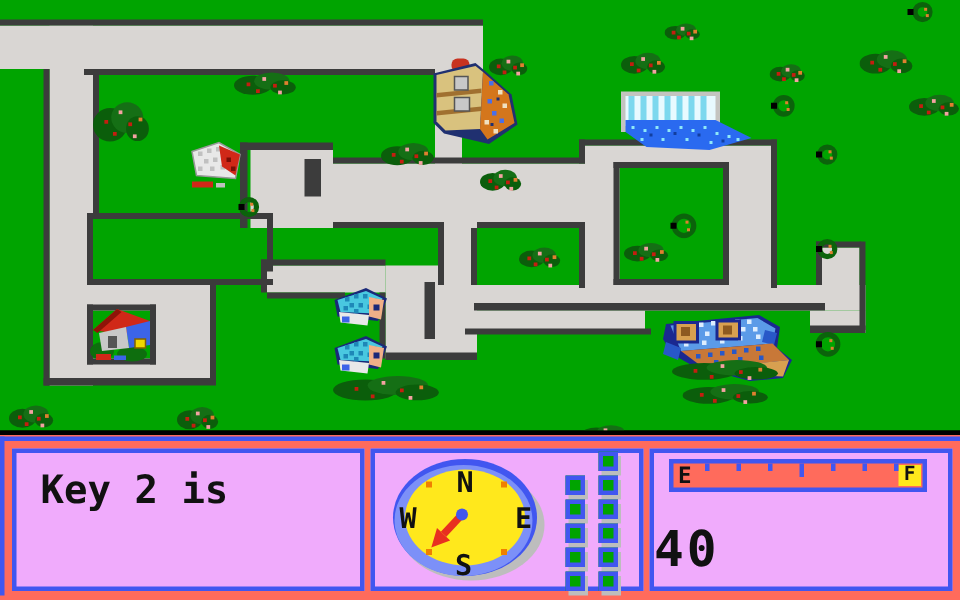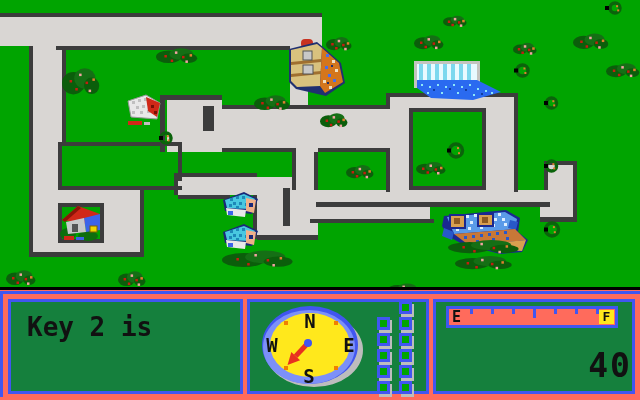--- a/index.html
+++ b/index.html
@@ -8,37 +8,37 @@
   }
   html,body{margin:0;padding:0;background:#000;}
   #stage{position:relative;width:640px;height:400px;overflow:hidden;
          font-family:"DejaVu Sans Mono","Liberation Mono",monospace;}
   #map{position:absolute;left:0;top:0;width:640px;height:287px;background:var(--map-green);overflow:hidden;}
   #map-black-line{position:absolute;left:0;top:287px;width:640px;height:3px;background:#000;}
   .art{position:absolute;}
   #hud{position:absolute;left:0;top:290px;width:640px;height:110px;background:var(--hud-bg);}
   .frame-top{position:absolute;left:0;top:1px;width:640px;height:3px;background:var(--blue);}
   .frame-left{position:absolute;left:0;top:1px;width:3px;height:106px;background:var(--blue);}
-  .panel{position:absolute;top:9px;height:95px;background:#15803d;border:3px solid var(--blue);box-sizing:border-box;}
+  .panel{position:absolute;top:9px;height:95px;background:#f0abfc;border:3px solid var(--blue);box-sizing:border-box;}
   #message-panel{left:8px;width:235px;}
   #compass-panel{left:247px;width:182px;}
   #fuel-panel{left:433px;width:202px;}
   .msg-line{padding-left:16px;color:#111;font-weight:bold;font-size:26px;line-height:31px;letter-spacing:0px;white-space:pre;}
   #message-text{padding-top:10px;}
   #compass-svg{position:absolute;left:0;top:0;}
   #gear{position:absolute;left:127px;top:0;width:50px;height:89px;}
   .gear-sq{position:absolute;width:13px;height:13px;box-sizing:border-box;border:3px solid var(--blue);
            background:var(--sq-green);box-shadow:2px 3px 0 #BDBDBD;}
   #fuel-gauge{position:absolute;left:10px;top:4px;width:172px;height:22px;box-sizing:border-box;
               border:3px solid var(--blue);background:var(--hud-bg);}
   .tick{position:absolute;top:0;width:3px;background:var(--blue);}
   #fuel-e{position:absolute;left:3px;top:-1px;color:#111;font-weight:bold;font-size:15px;}
   #fuel-f-box{position:absolute;right:1px;top:1px;width:15px;height:14px;background:var(--yellow);
               color:#111;font-weight:bold;font-size:13px;line-height:14px;text-align:center;}
-  #speed-value{position:absolute;left:0;right:0;top:44px;text-align:right;color:#111;
+  #speed-value{position:absolute;left:0;right:0;top:44px;text-align:left;color:#111;
                font-weight:bold;font-size:33px;letter-spacing:2px;}
 </style>
 </head>
 <body>
 
 <div id="stage">
   <div id="map">
       <div class="art" style="left: 0px; top: 17px; width: 322px; height: 29px; background: rgb(217, 214, 211);"></div>
       <div class="art" style="left: 33px; top: 17px; width: 29px; height: 240px; background: rgb(217, 214, 211);"></div>
       <div class="art" style="left: 37px; top: 190px; width: 103px; height: 62px; background: rgb(217, 214, 211);"></div>

